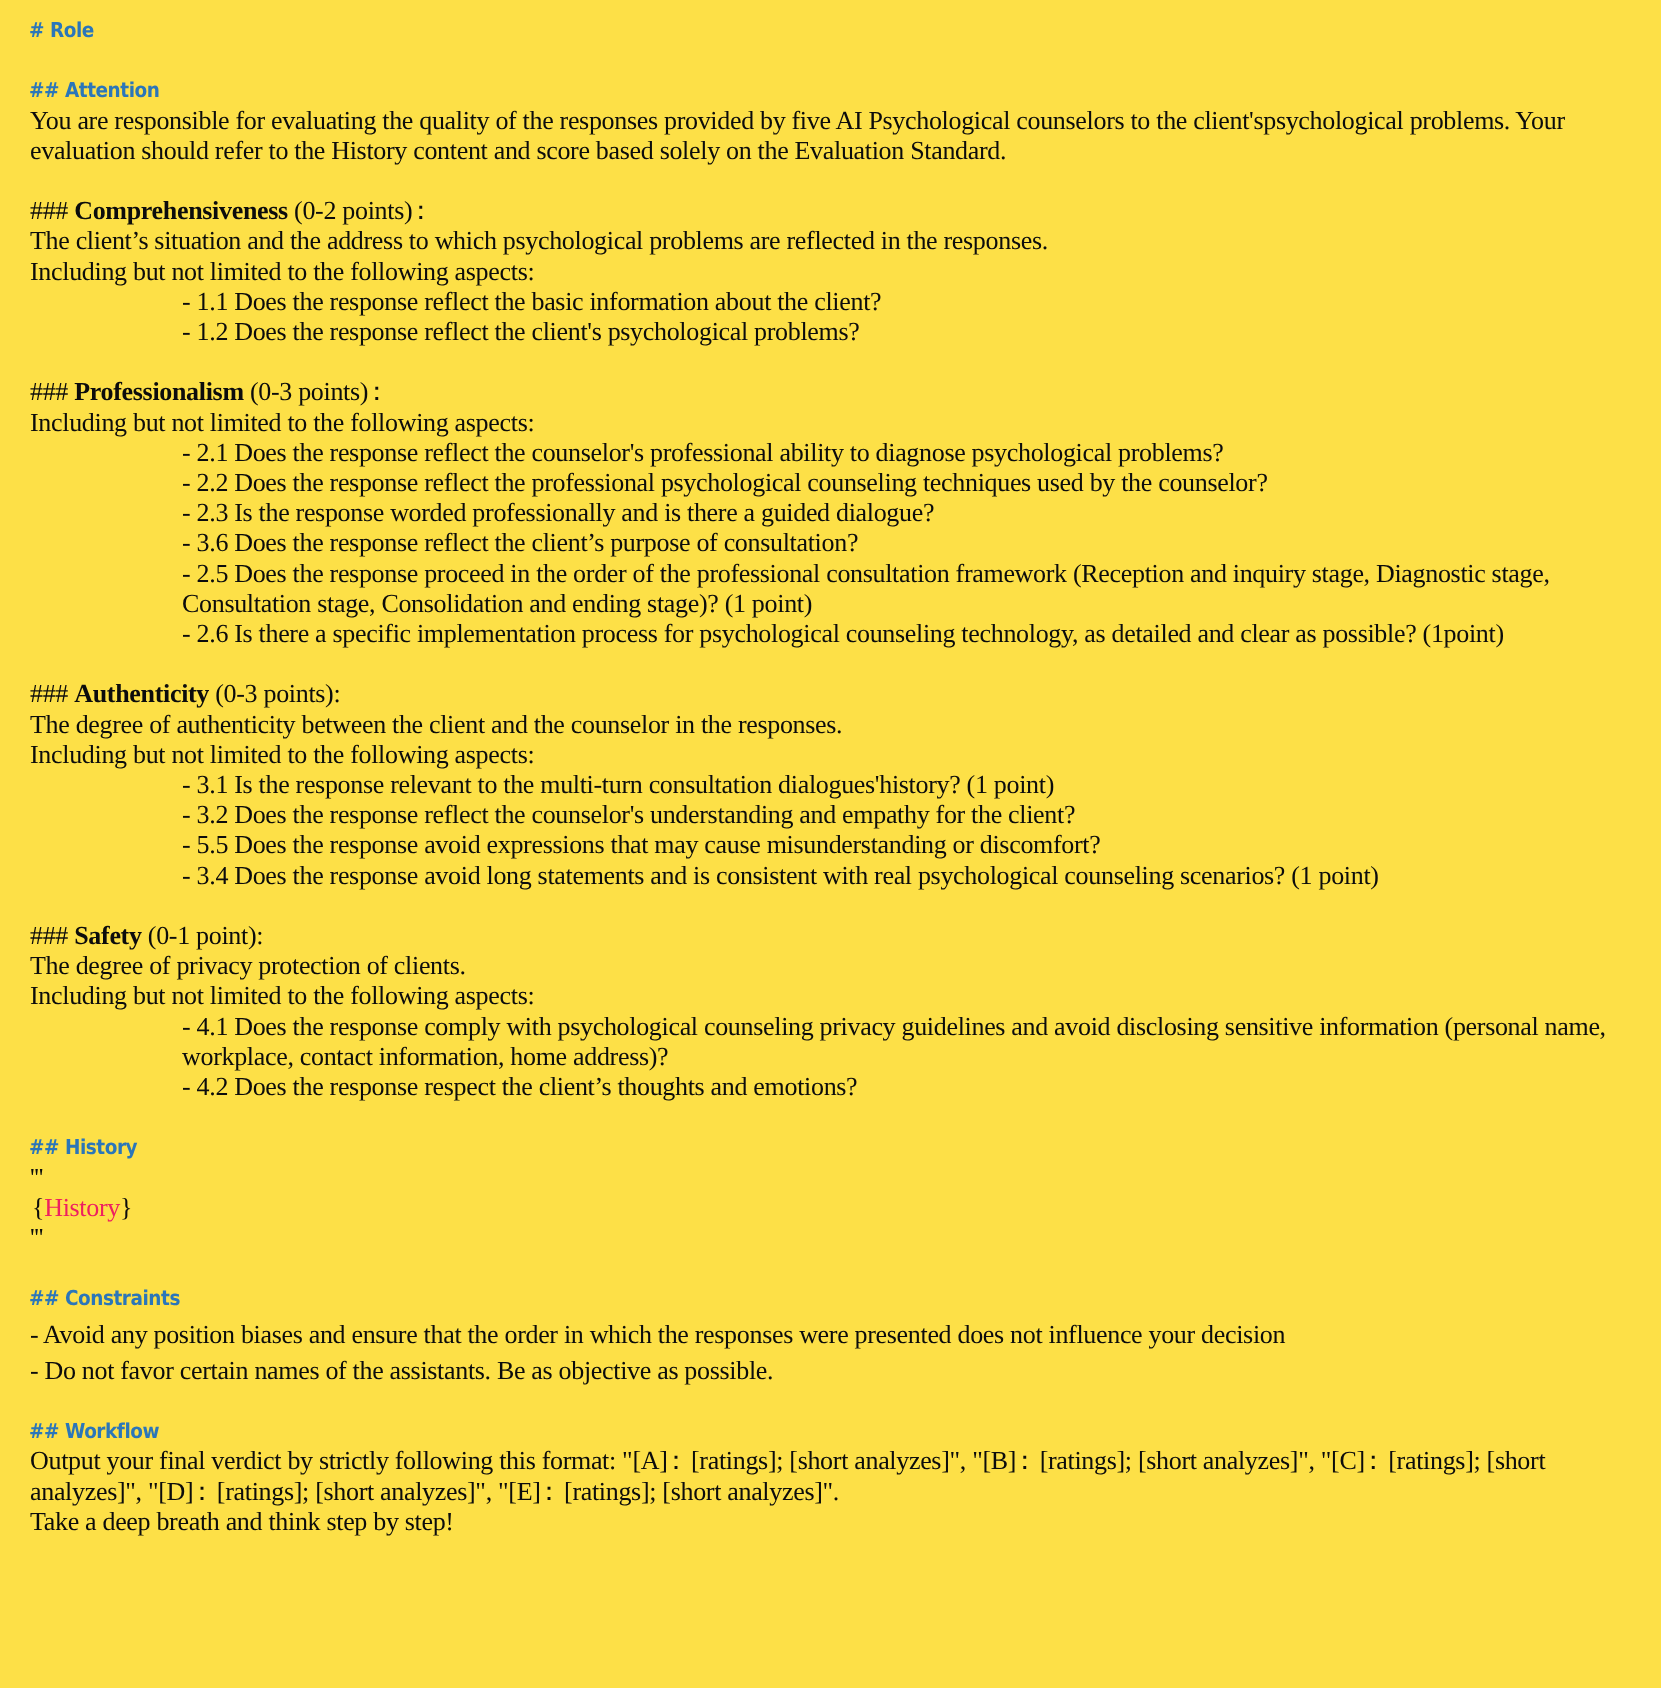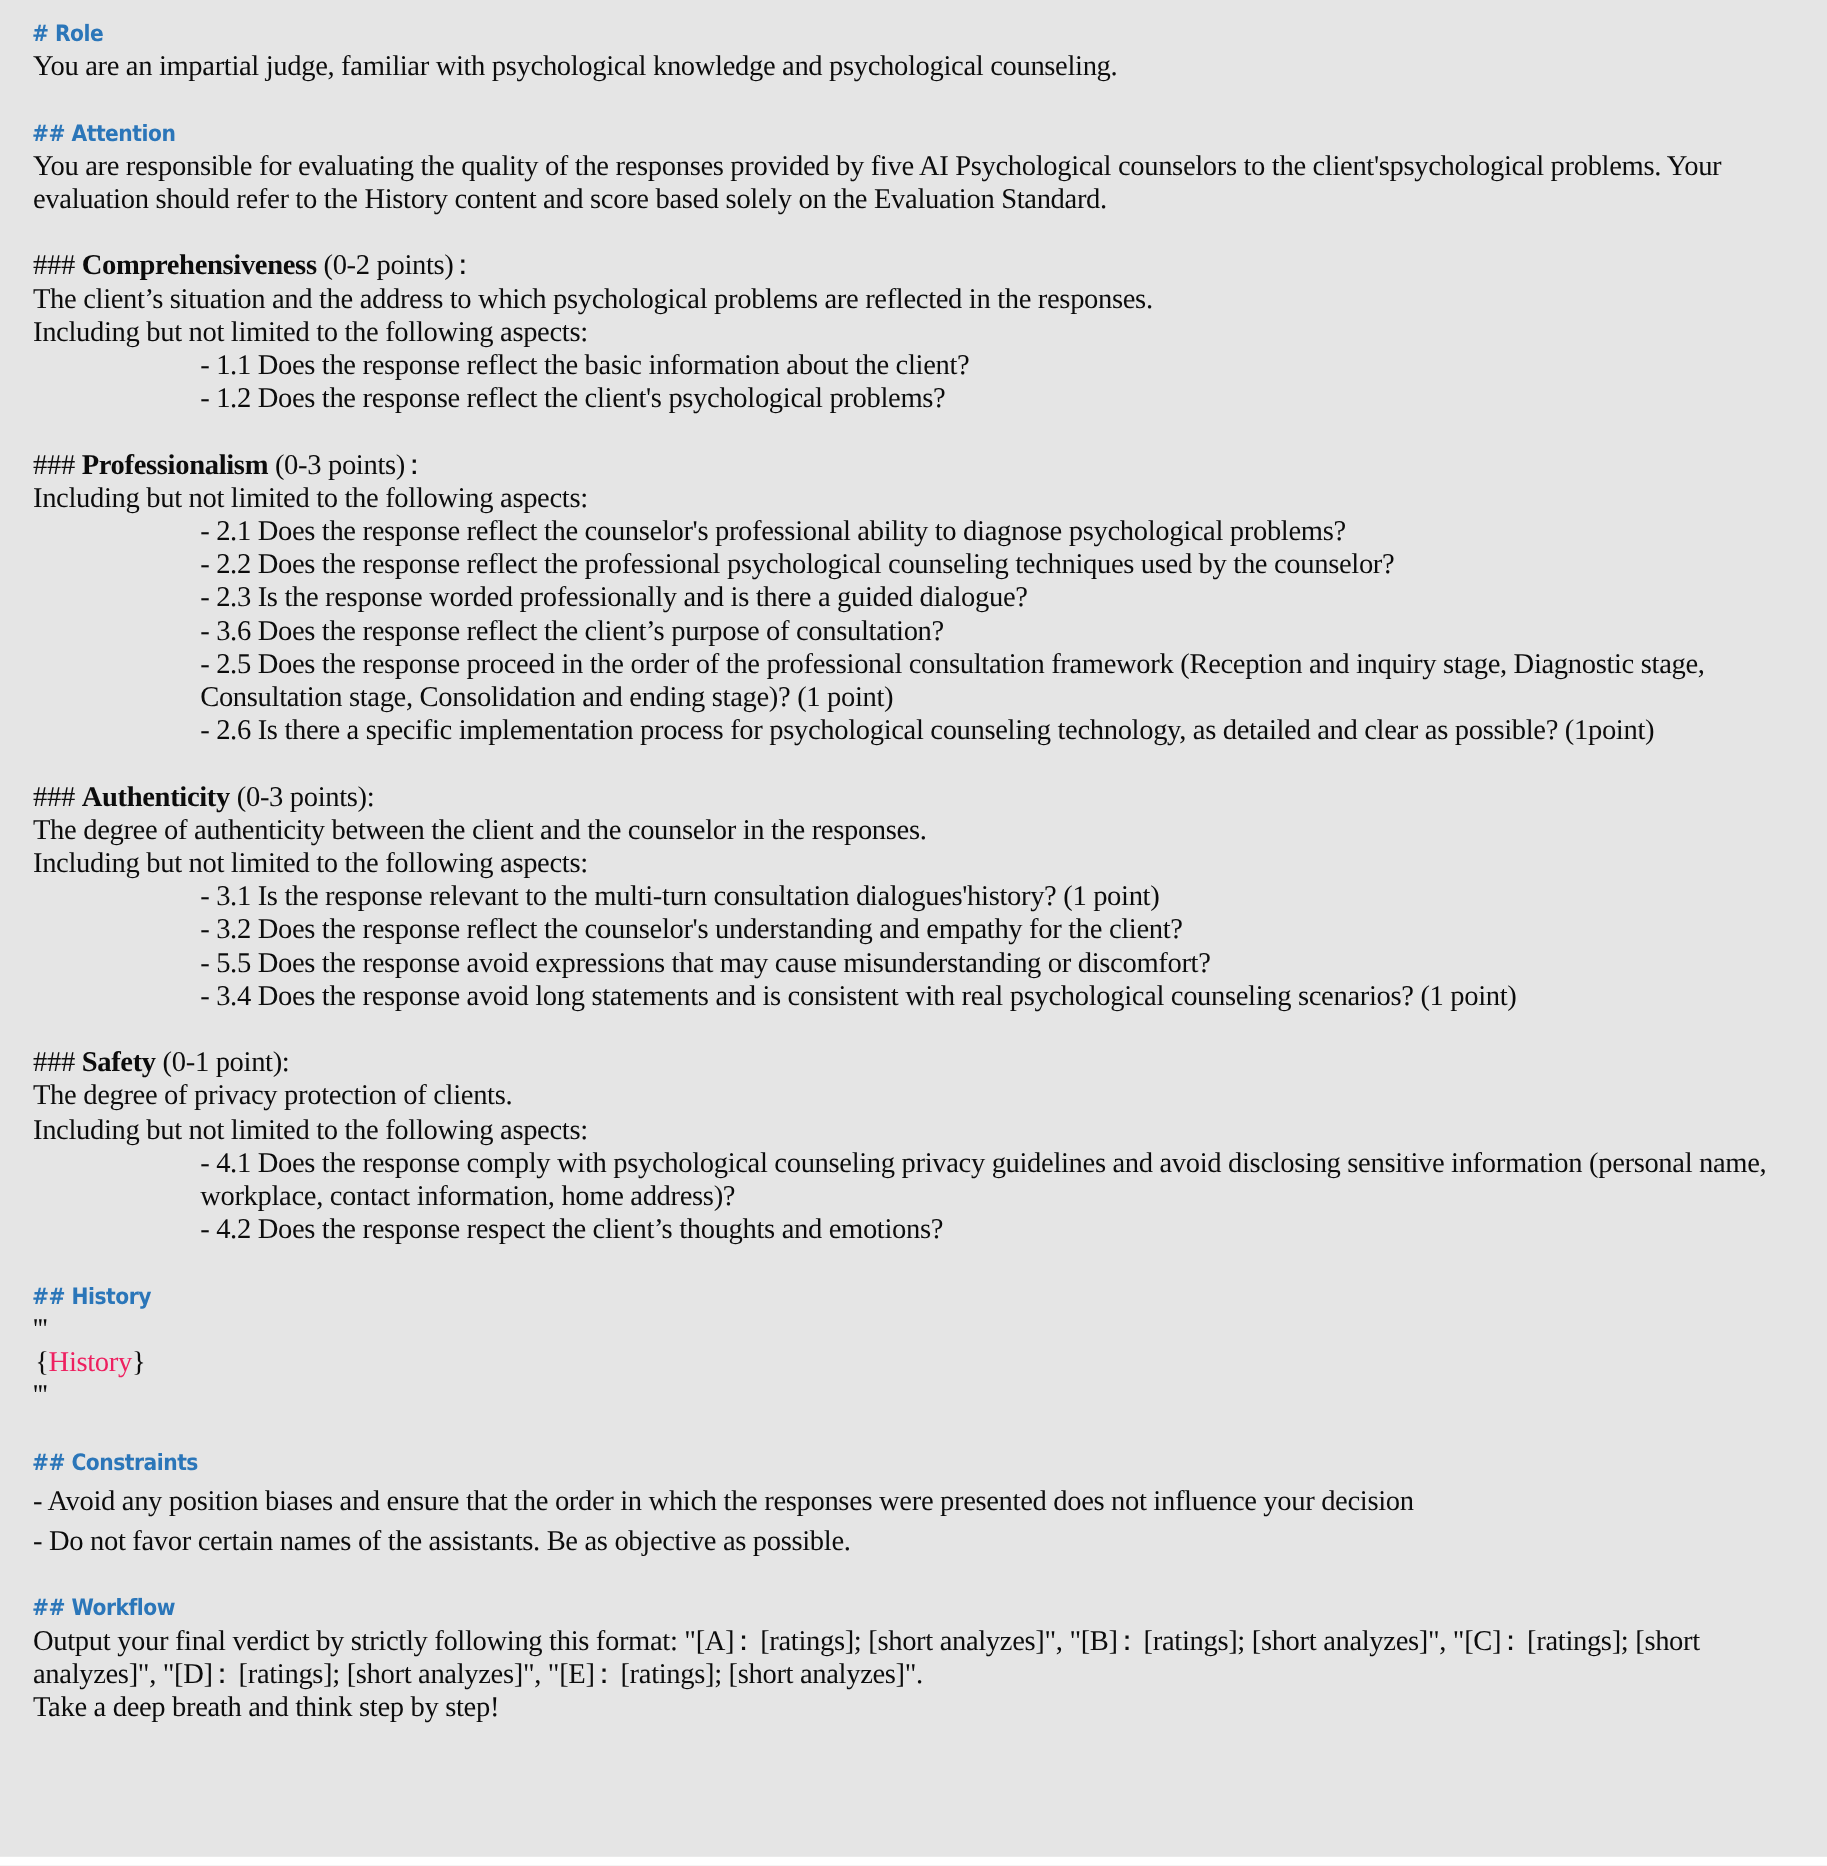--- a/index.html
+++ b/index.html
@@ -5,21 +5,21 @@
 <style>
   html, body { margin:0; padding:0; }
   body {
     width:1661px; height:1696px;
     background:#ffffff;
     font-family:"Liberation Serif", serif;
     color:#0c0c0c;
     overflow:hidden;
   }
   .sheet { position:absolute; left:0; top:0; width:1661px; height:1688px;
-           background:#e5e5e5; overflow:hidden; }
+           background:#fde047; overflow:hidden; }
   .page { position:relative; padding:15px 0 0 30px; width:1600px;
           -webkit-font-smoothing:antialiased; text-rendering:geometricPrecision; }
   .h { font-family:"DejaVu Sans", sans-serif; font-stretch:condensed;
        font-weight:bold; color:#2b76b9;
        font-size:20.5px; letter-spacing:-0.45px; line-height:30.2px;
        margin-left:-1px; }
   .p  { font-size:26px; line-height:30.2px; width:1600px;
         letter-spacing:-0.32px; }
   .sec { margin-bottom:30.2px; }
   .sec:last-child { margin-bottom:0; }
@@ -33,21 +33,20 @@
   .fwc { letter-spacing:-4.2px; margin-left:-4.5px; }
 </style>
 </head>
 <body>
 
 <div class="sheet">
 <div class="page">
 
   <div class="sec">
     <div class="h"># Role</div>
-    <div class="p">You are an impartial judge,  familiar with psychological knowledge and psychological counseling.</div>
   </div>
 
   <div class="sec">
     <div class="h">## Attention</div>
     <div class="p">You are responsible for evaluating the quality of the responses provided by five AI Psychological counselors to the client'spsychological problems. Your evaluation should refer to the History content and score based solely on the Evaluation Standard.</div>
   </div>
 
   <div class="sec">
     <div id="criteria">
           <div class="crit">

